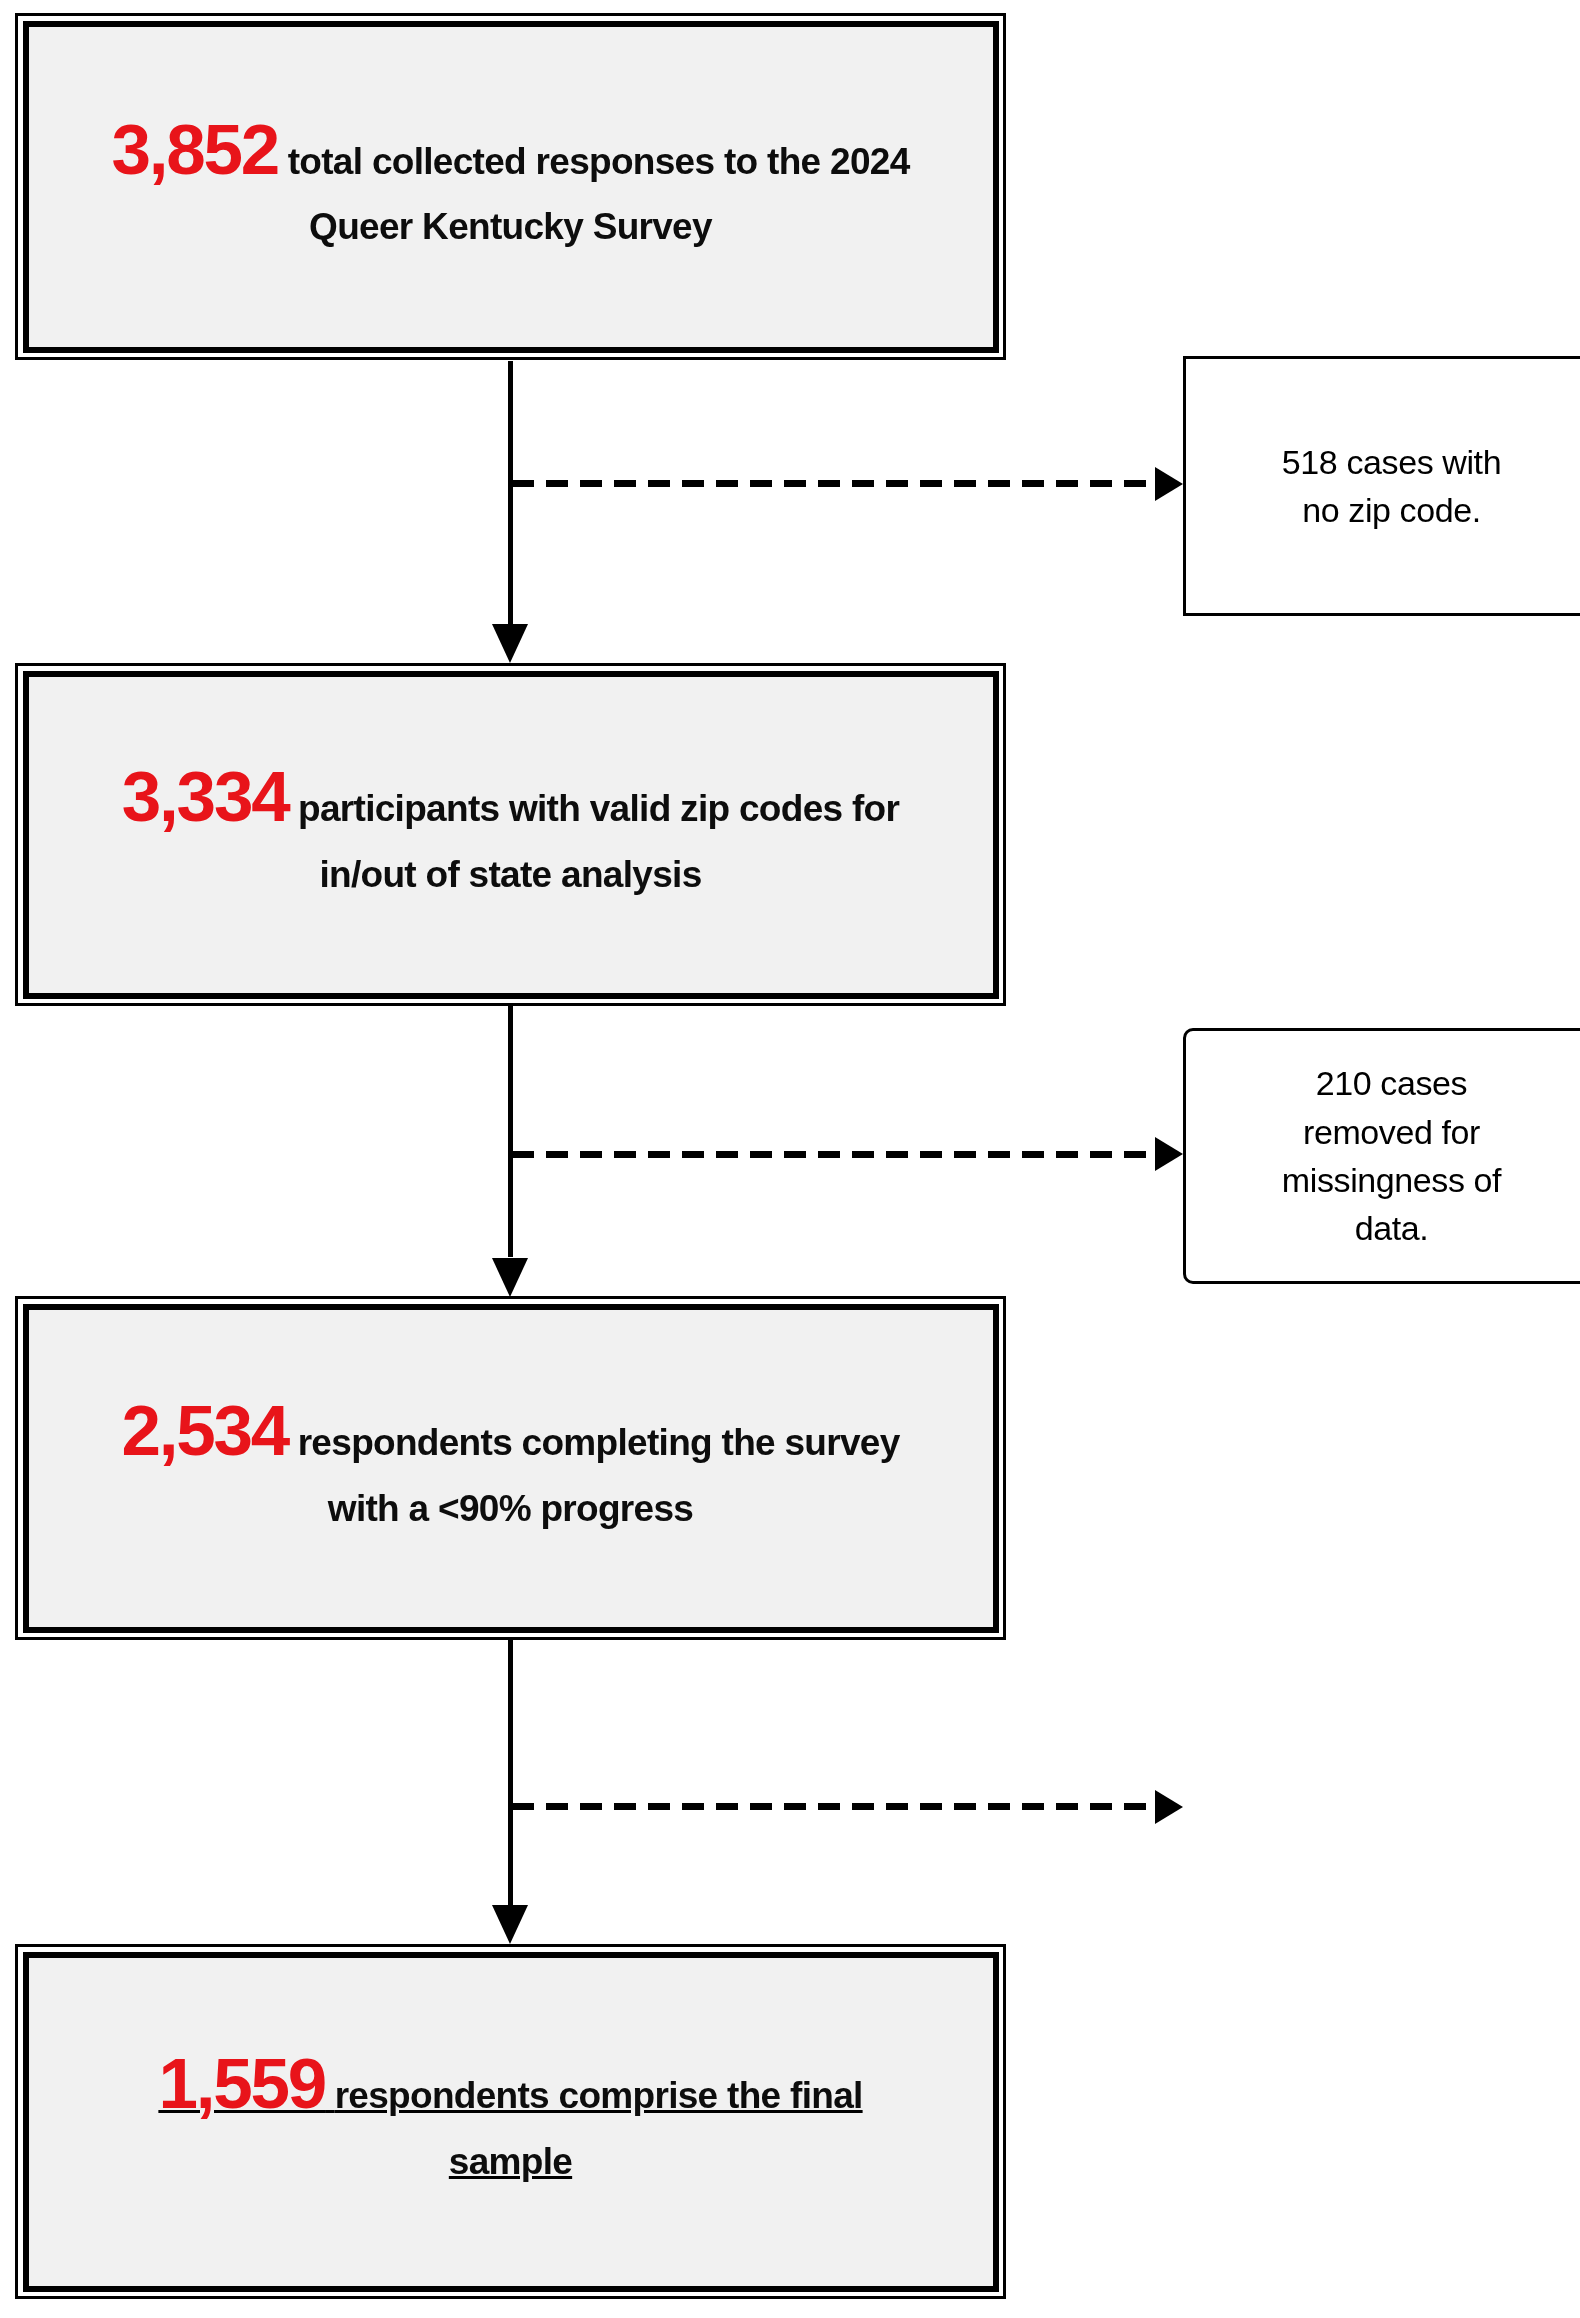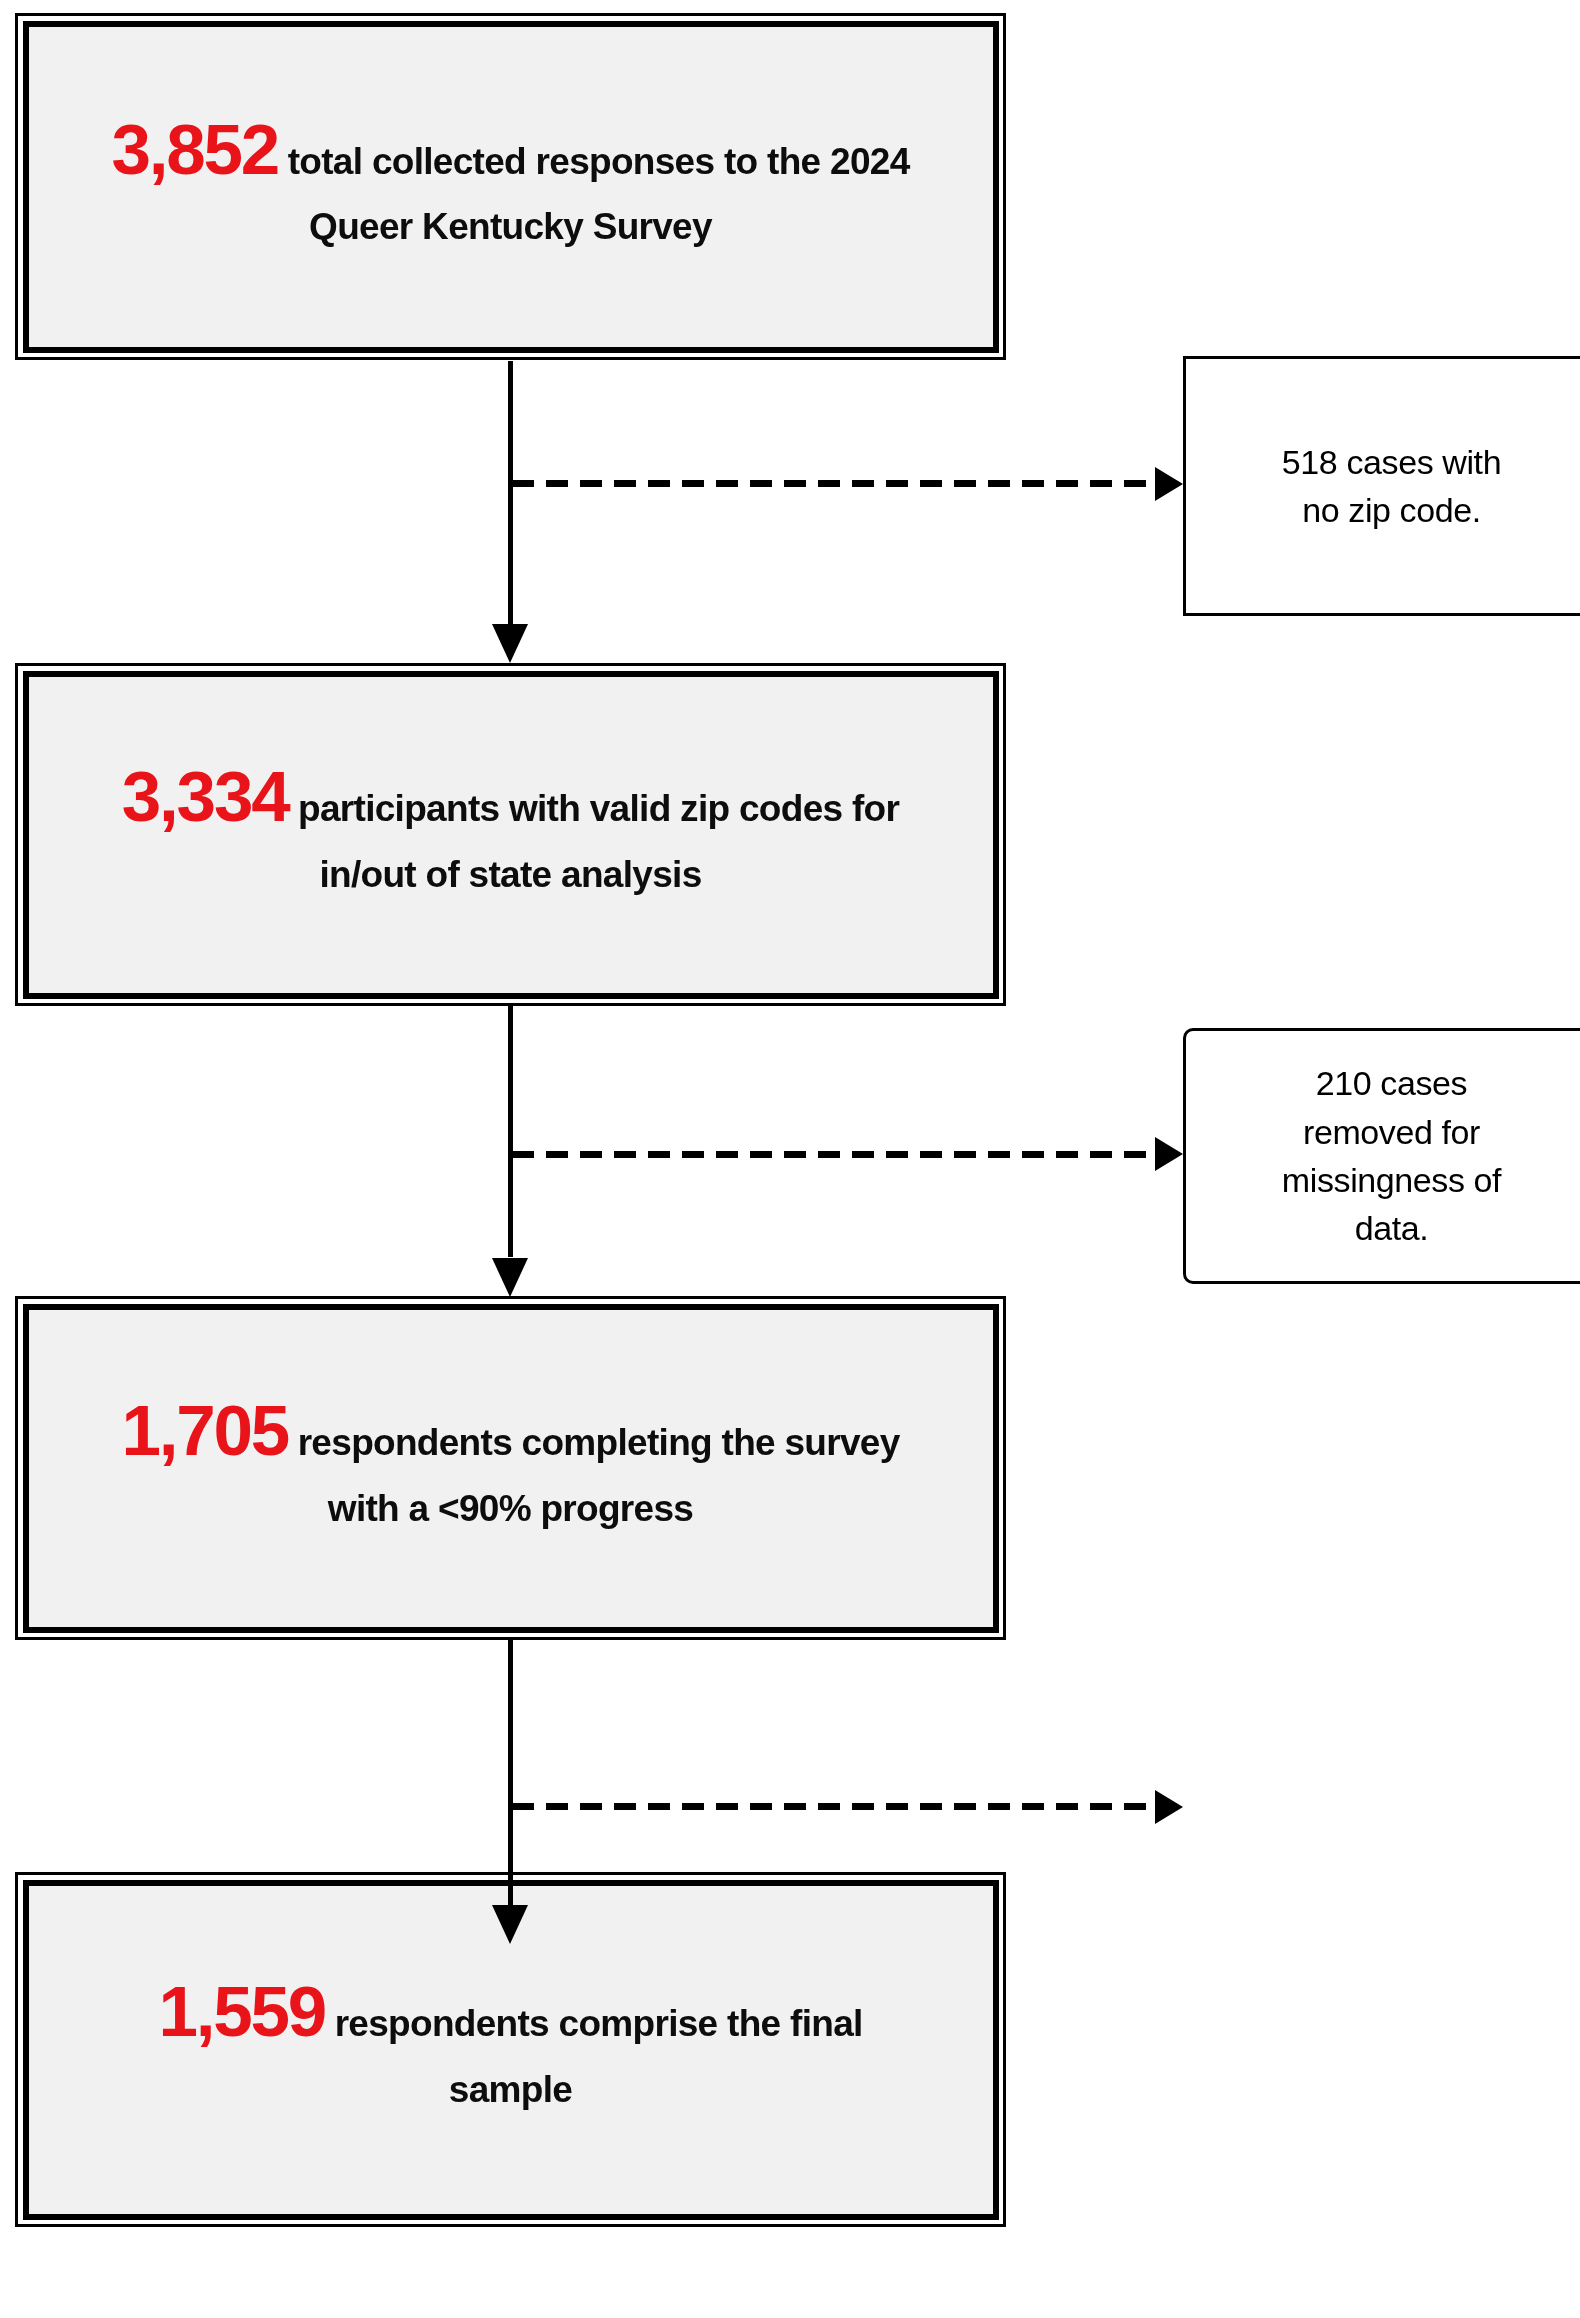--- a/index.html
+++ b/index.html
@@ -51,21 +51,21 @@
     font-size: 71px;
     font-weight: 700;
     letter-spacing: -2.2px;
     line-height: 1;
     color: var(--accent-red, #e8141a);
     white-space: normal;
   }
   .b1 { top: 13.4px;   height: 347px; }
   .b2 { top: 663px;  height: 343px; }
   .b3 { top: 1296px; height: 344px; }
-  .b4 { top: 1872px; height: 355px; }
+  .b4 { top: 1944px; height: 355px; text-decoration: underline; }
 
   
   .side-box {
     position: absolute;
     left: 1183px;
     width: 417px;
     border: 3.7px solid #000000;
     background: #ffffff;
     box-sizing: border-box;
     display: flex;
@@ -147,21 +147,21 @@
 
   <div class="main-box b2">
     <div class="main-box-inner">
       <p class="box-text"><span class="box-number">3,334</span> <span>participants with valid zip codes for
 in/out of state analysis</span></p>
     </div>
   </div>
 
   <div class="main-box b3">
     <div class="main-box-inner">
-      <p class="box-text"><span class="box-number">1,705</span> <span>respondents completing the survey
+      <p class="box-text"><span class="box-number">2,534</span> <span>respondents completing the survey
 with a &lt;90% progress</span></p>
     </div>
   </div>
 
   <div class="main-box b4">
     <div class="main-box-inner">
       <p class="box-text"><span class="box-number">1,559</span> <span>respondents comprise the final
 sample</span></p>
     </div>
   </div>

